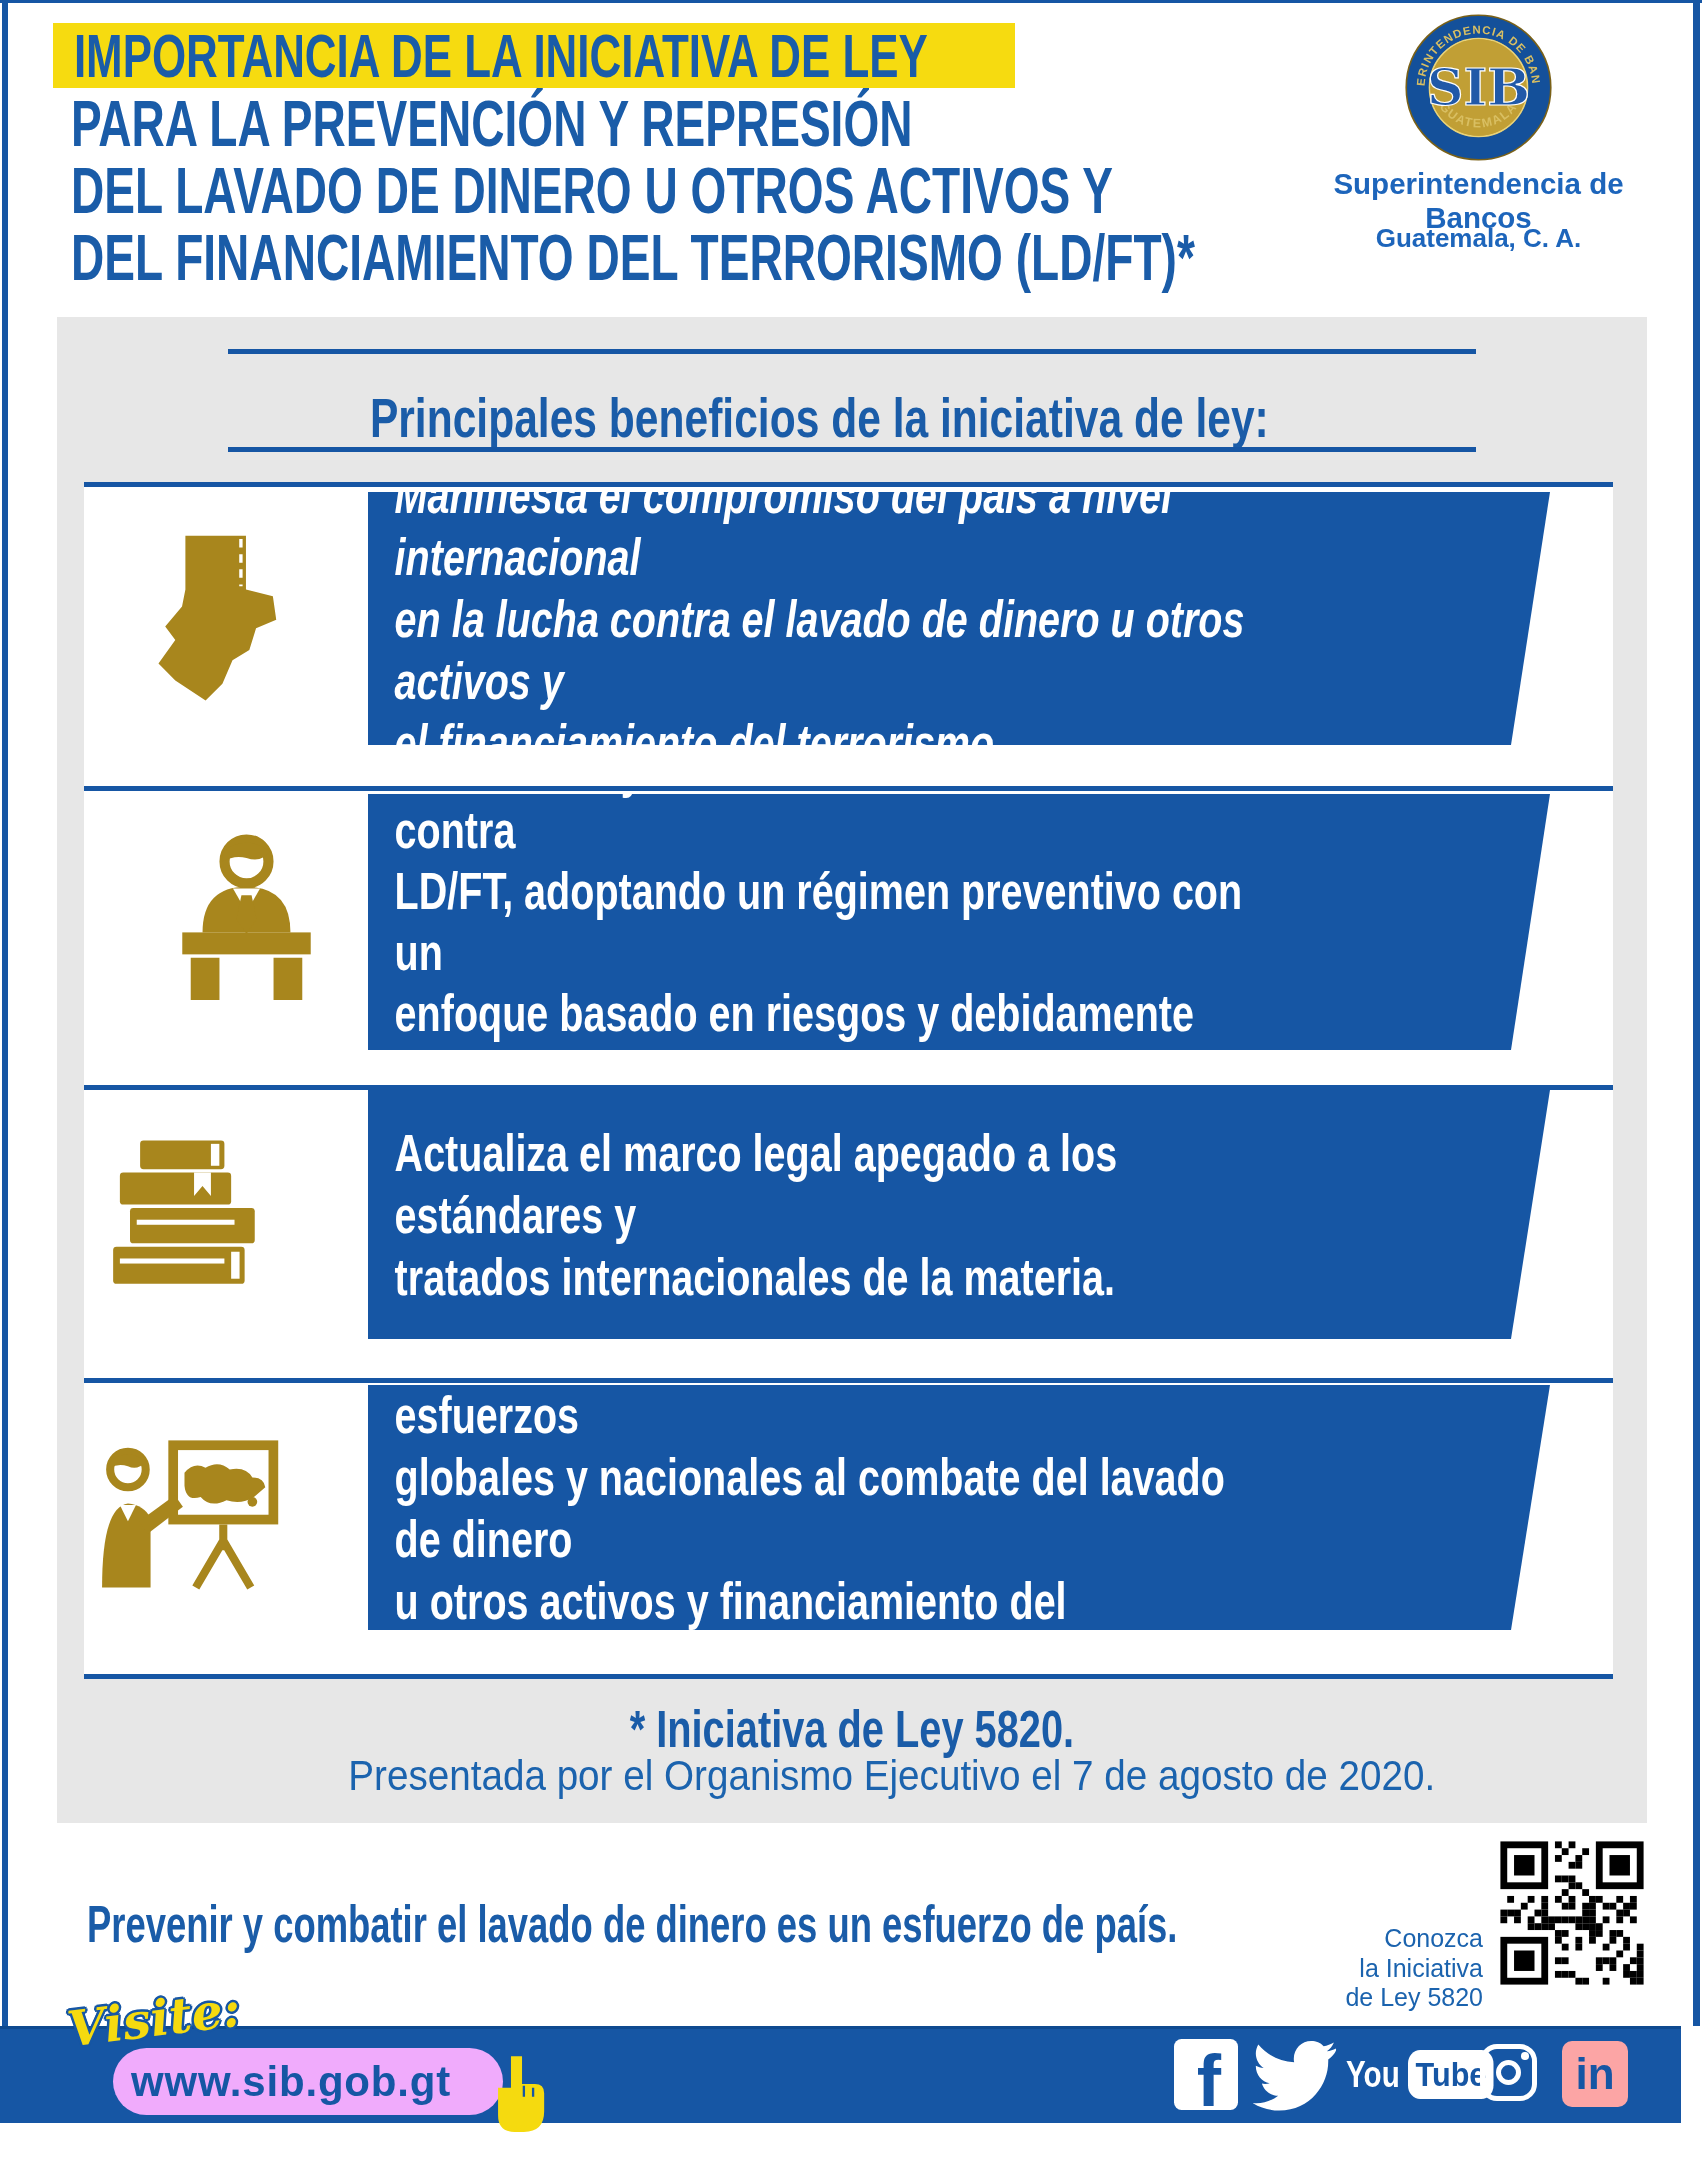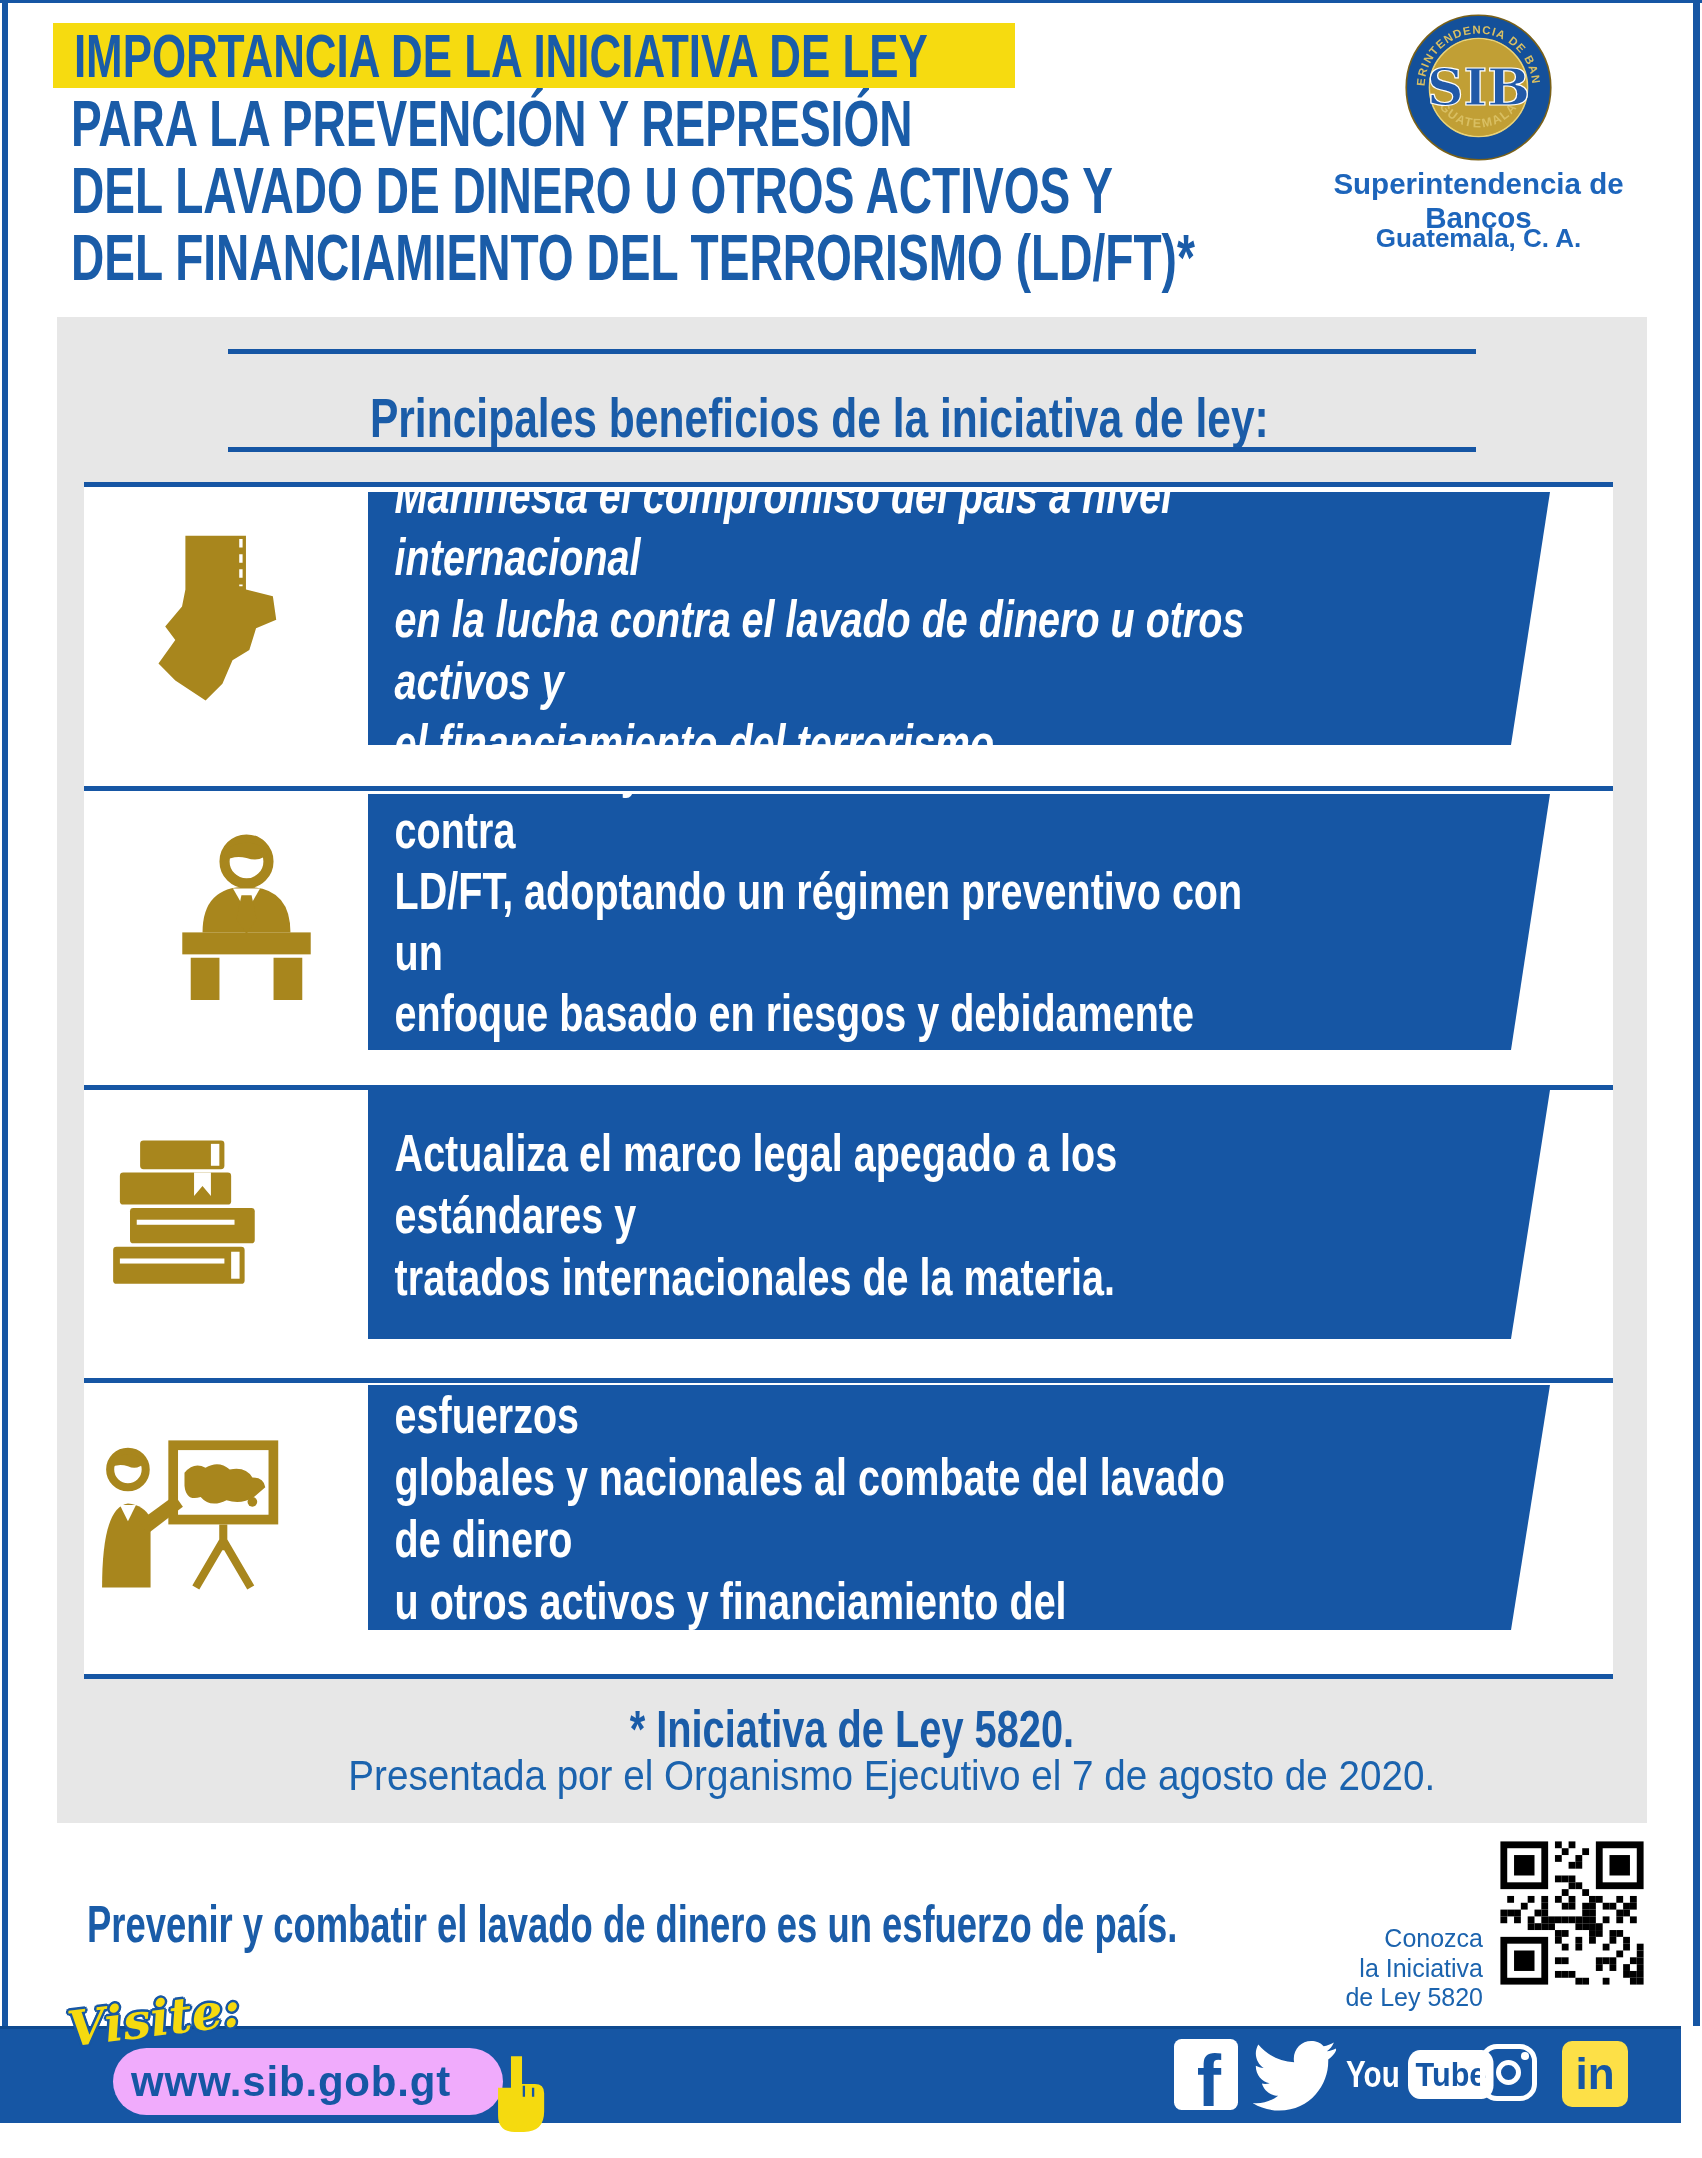--- a/index.html
+++ b/index.html
@@ -75,21 +75,21 @@
   .tw{position:absolute;left:1253px;top:2041px;width:88px;height:71px;}
   .yt{position:absolute;left:1346px;top:2046px;display:flex;align-items:center;height:57px;}
   .yt .you{color:#fff;font-weight:bold;font-size:37px;transform:scaleX(.8);transform-origin:0 50%;}
   .yt .tube{background:#fff;color:#1656A4;font-weight:bold;font-size:34px;border-radius:13.5px;
       padding:5px 8.4px;margin-left:-5px;transform:scaleX(.9);transform-origin:0 50%;}
   .ig{position:absolute;left:1480px;top:2044px;width:57px;height:57px;border:5.9px solid #fff;
       border-radius:17px;box-sizing:border-box;}
   .ig .lens{position:absolute;left:50%;top:50%;width:25px;height:25px;margin:-12.6px 0 0 -12.6px;
       border:5.9px solid #fff;border-radius:50%;box-sizing:border-box;}
   .ig .dot{position:absolute;right:3.4px;top:3.4px;width:7.6px;height:7.6px;border-radius:50%;background:#fff;}
-  .li{position:absolute;left:1562px;top:2041px;width:66px;height:66px;background:#fde047;
+  .li{position:absolute;left:1562px;top:2041px;width:66px;height:66px;background:#fca5a5;
       border-radius:10px;display:flex;align-items:center;justify-content:center;}
   .li span{color:#1656A4;font-weight:bold;font-size:44px;}
 </style>
 </head>
 <body>
 
 <div class="page">
 
   <div class="border-top"></div>
   <div class="border-left"></div>

